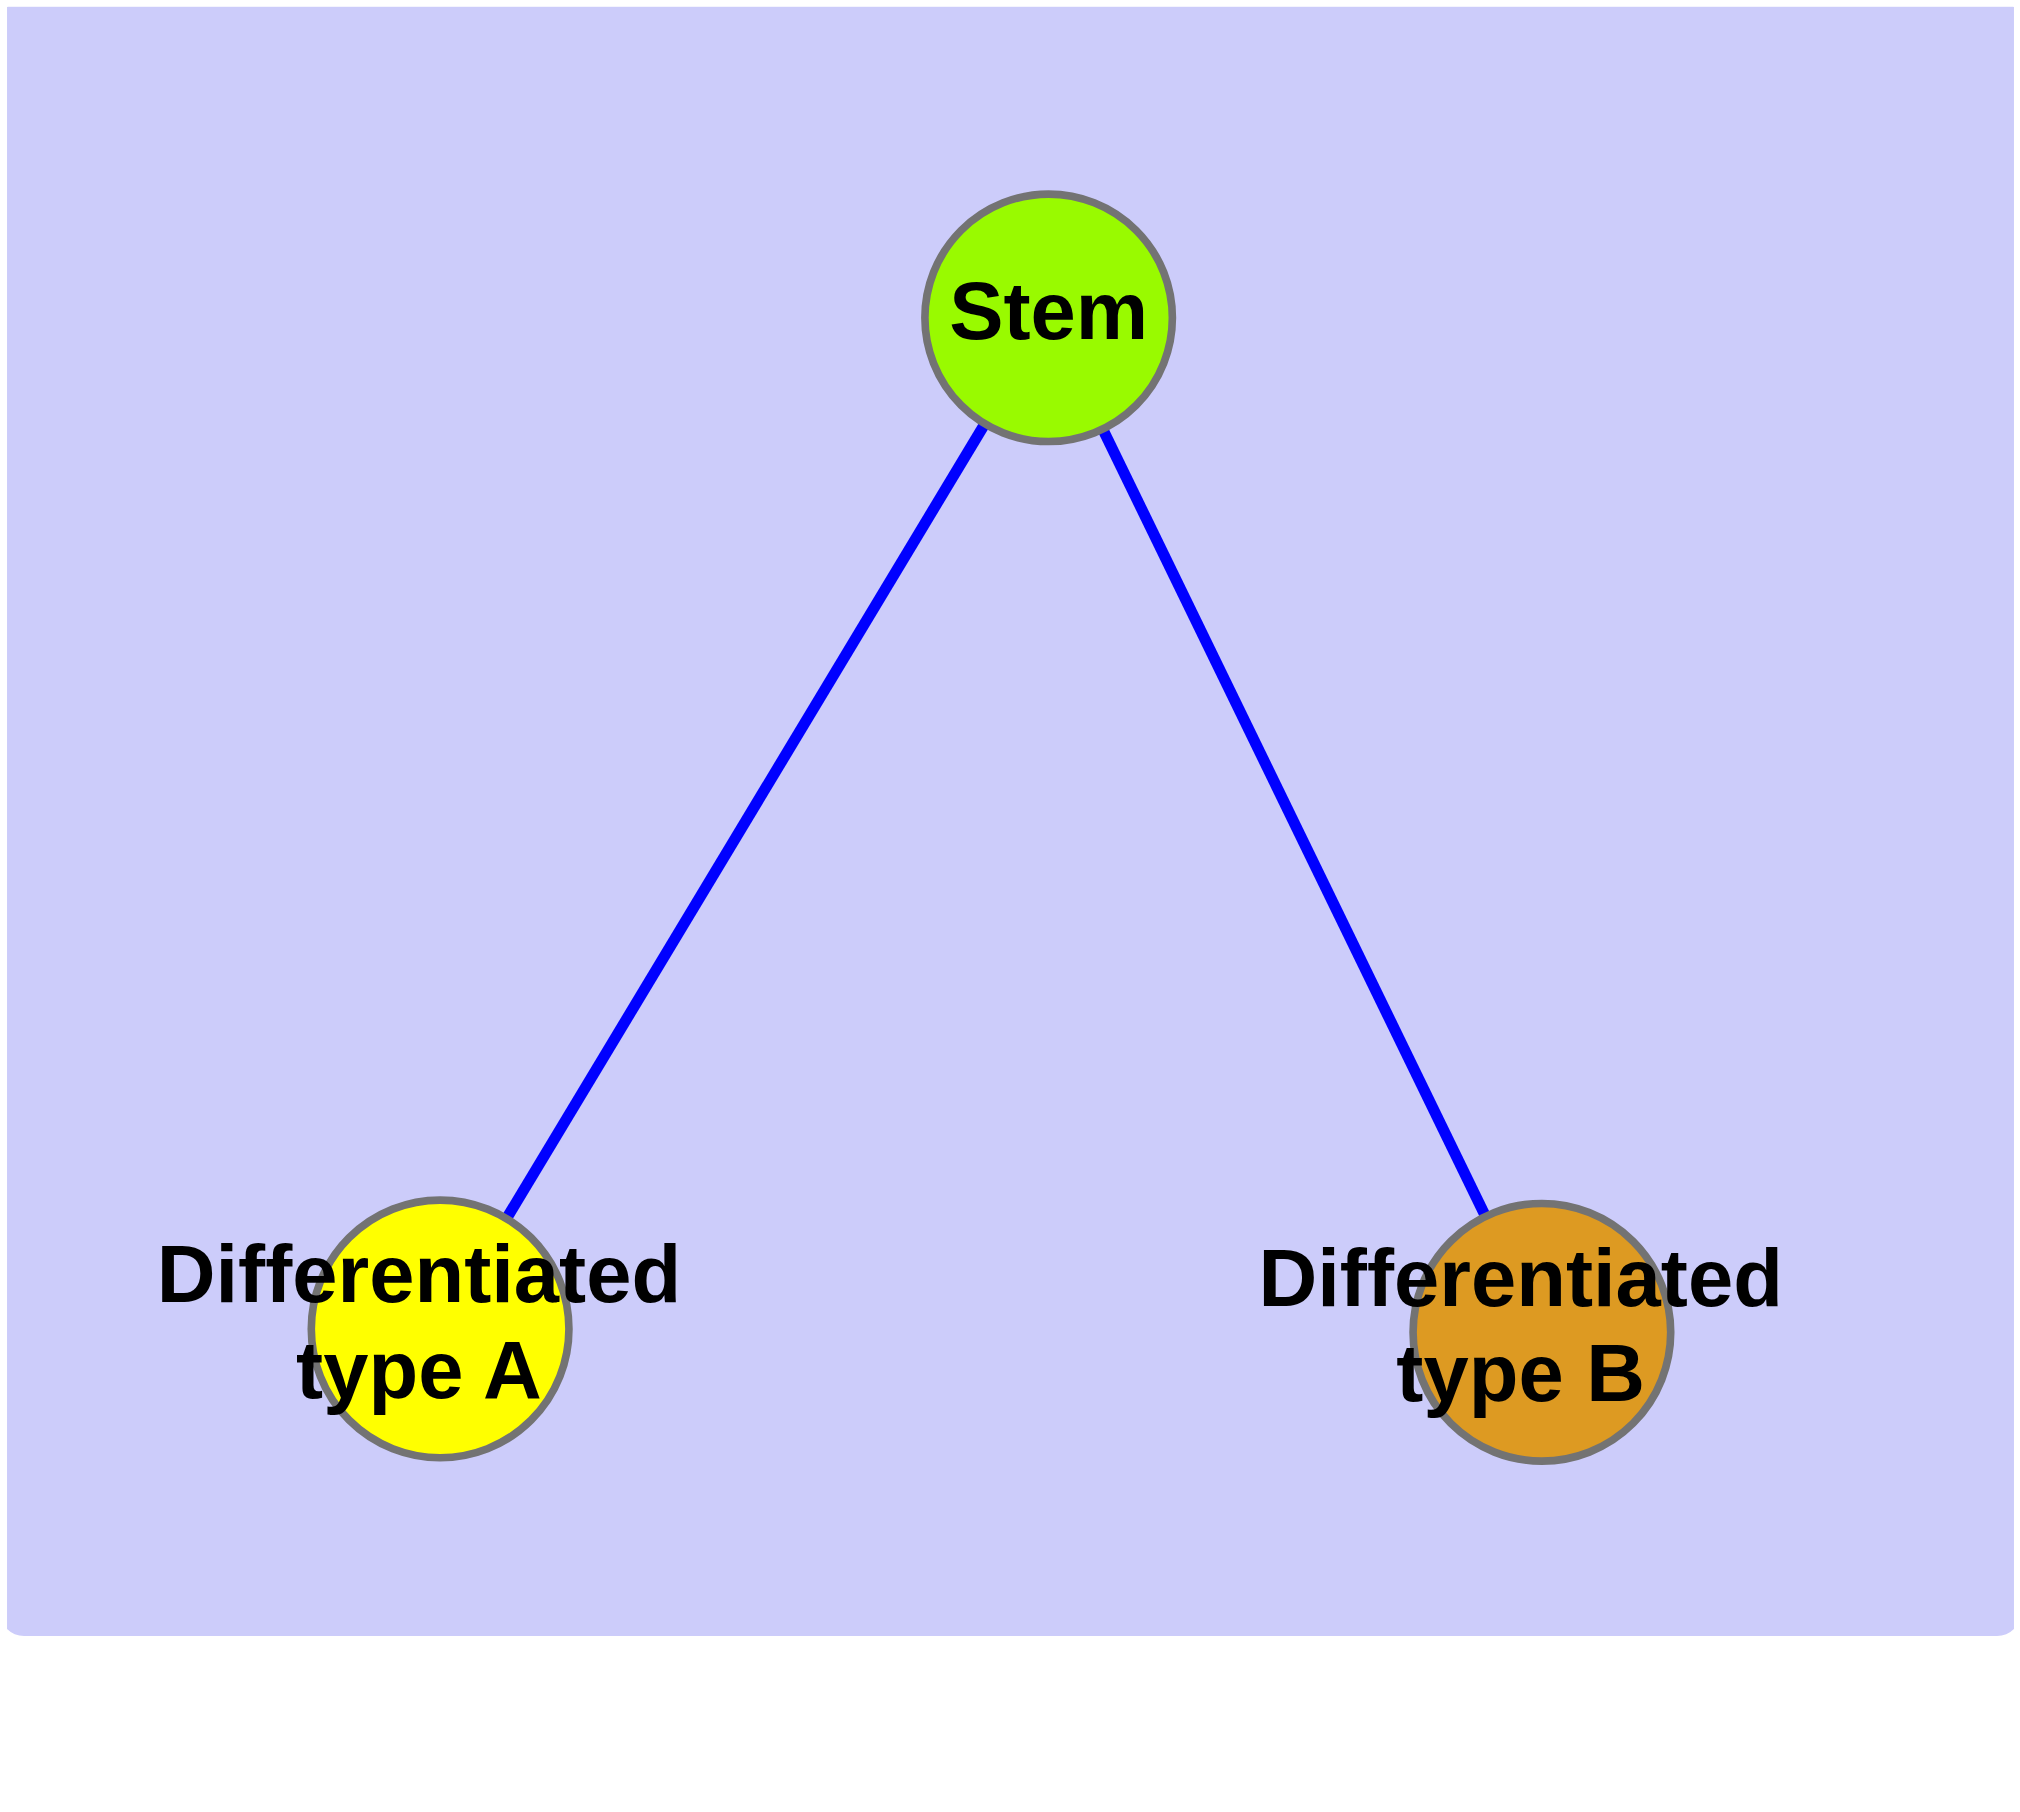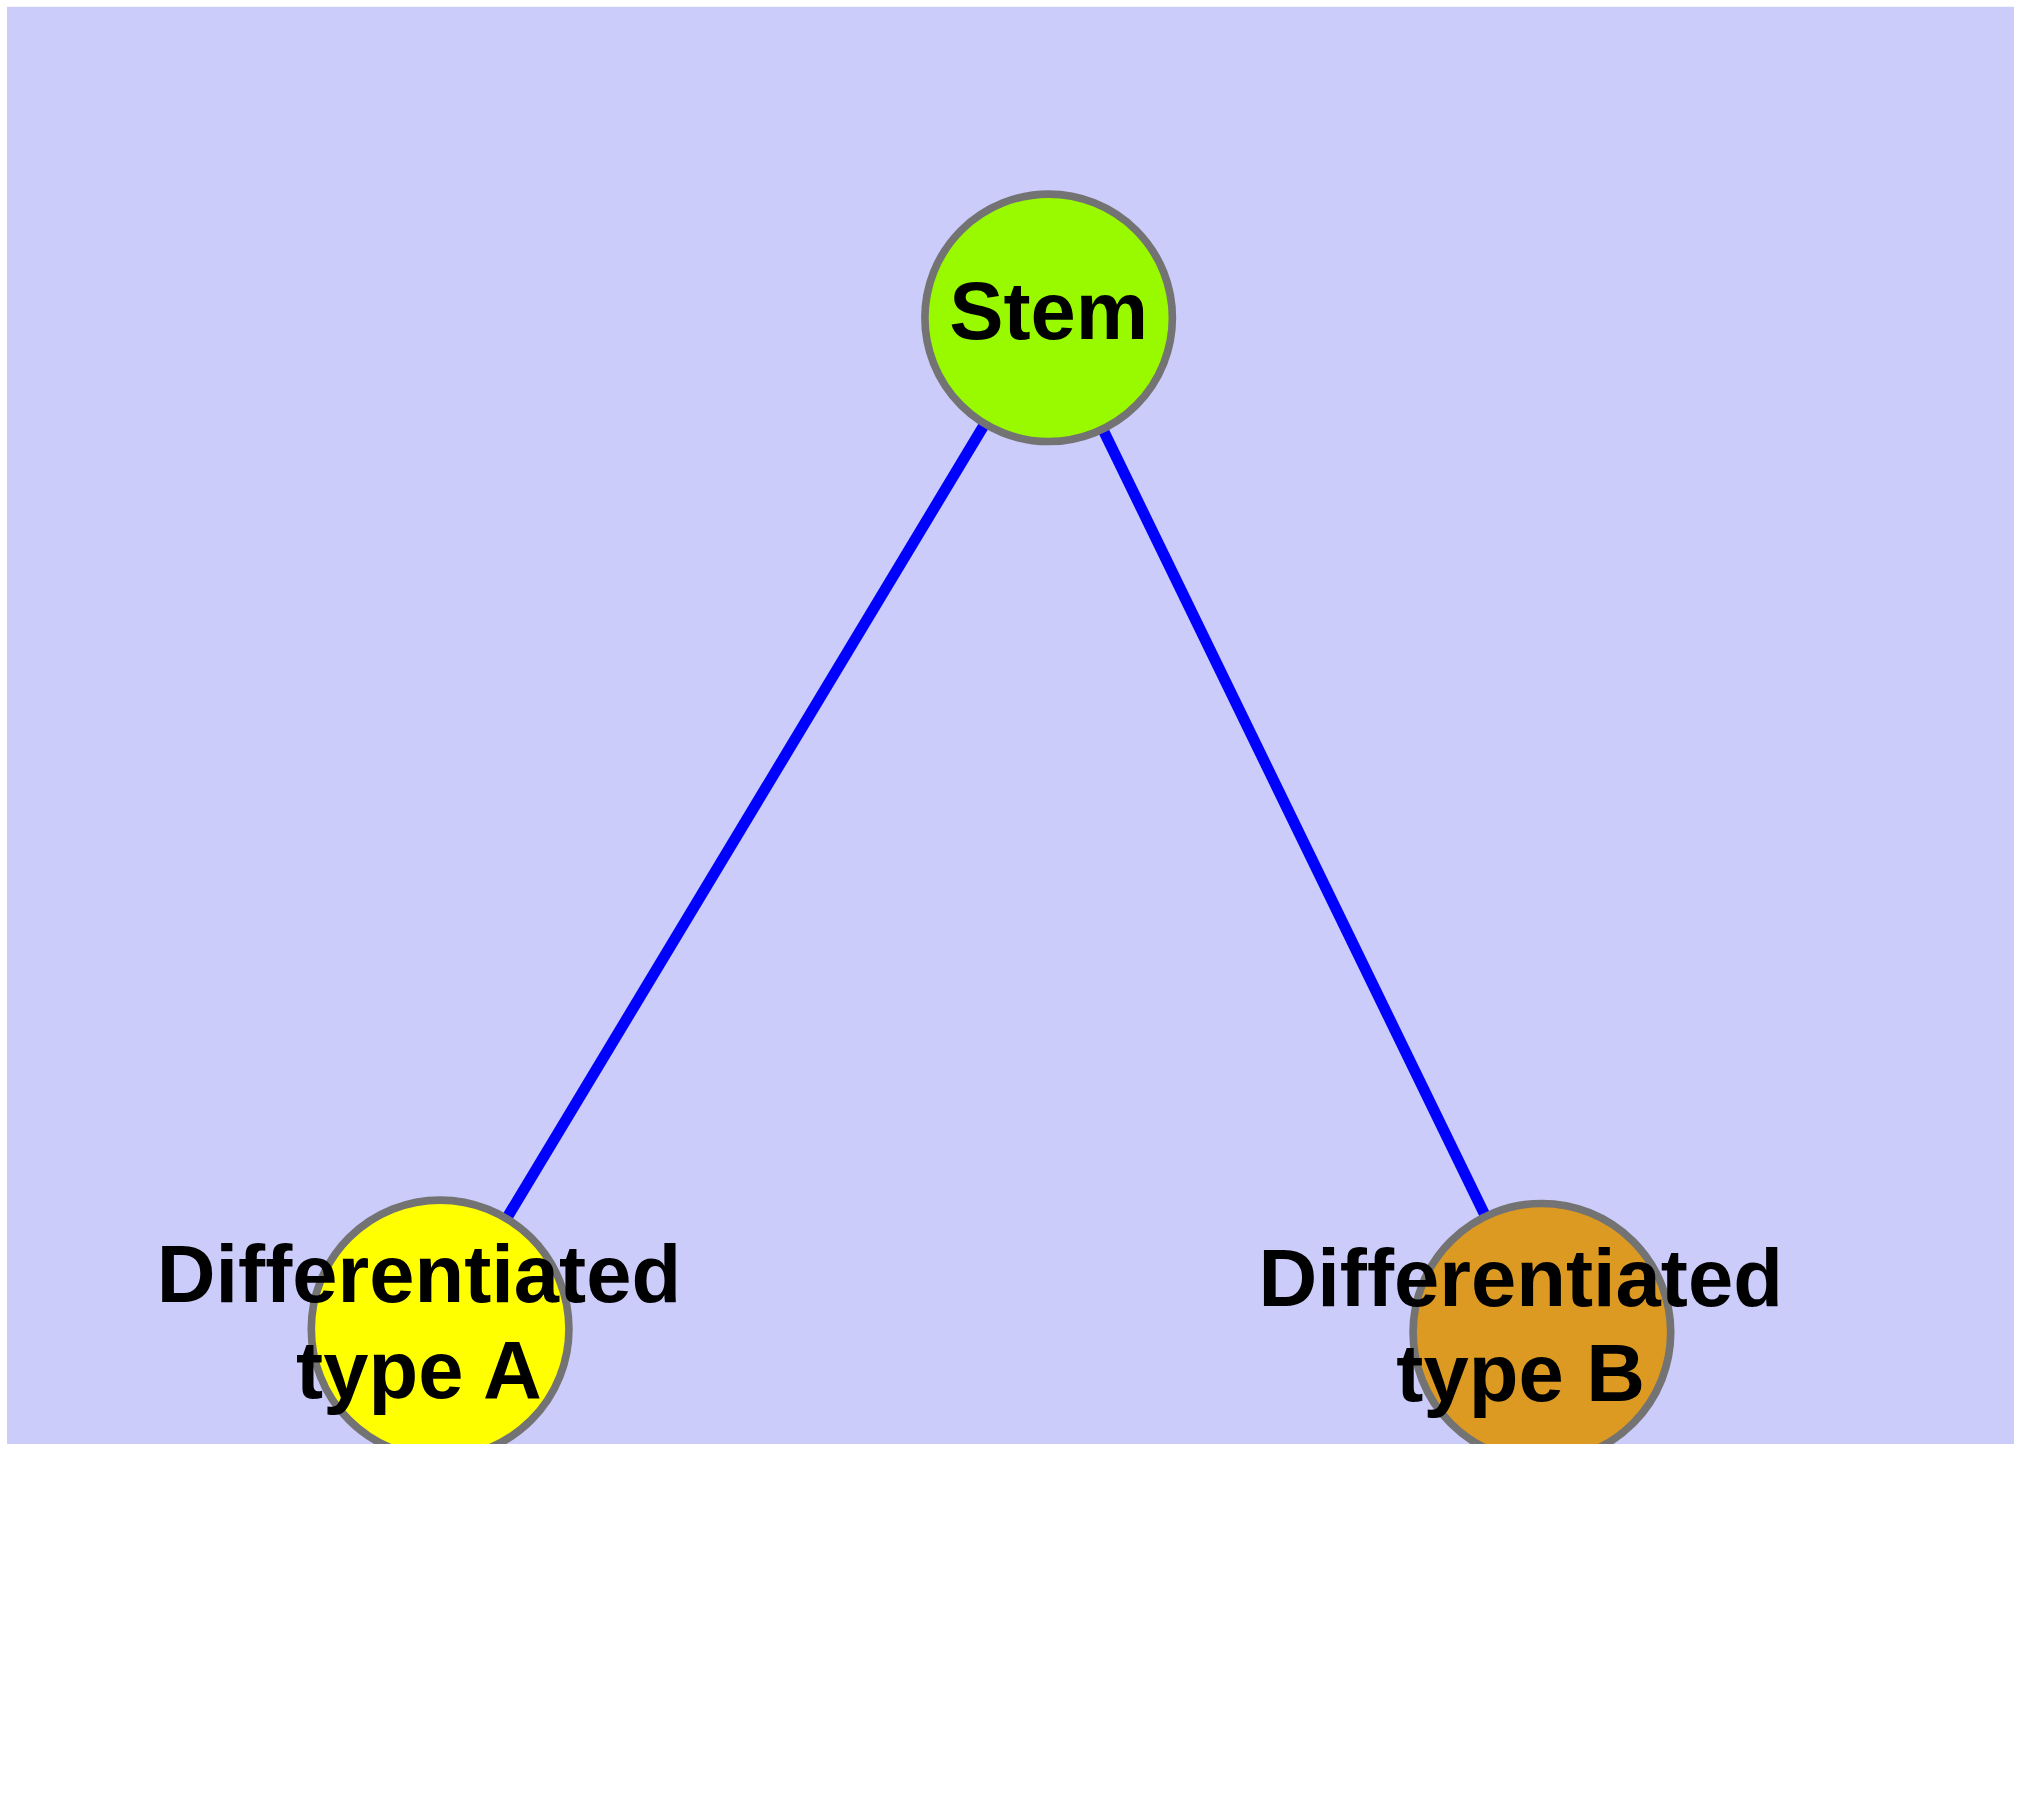--- a/index.html
+++ b/index.html
@@ -29,21 +29,21 @@
     font-weight: bold;
     fill: #000000;
     dominant-baseline: middle;
     text-anchor: middle;
     pointer-events: none;
   }
 </style>
 </head>
 <body>
 
-<div id="canvas-root" style="width: 2021px; height: 1444px; background: rgb(255, 255, 255);">
+<div id="canvas-root" style="width: 2021px; height: 1636px; background: rgb(255, 255, 255); border-radius: 24px;">
   <svg id="graph-svg" viewBox="0 0 2384 2138" xmlns="http://www.w3.org/2000/svg" style="width: 2021px; height: 1812px;">
     <rect id="bg-rect" x="0" y="0" width="2384" height="2138" fill="#ffffff"></rect>
     <rect id="plot-rect" x="8" y="8" width="2368" height="2122" fill="#ccccfa"></rect>
     <g id="edges-layer">
         <line x1="1237" y1="375" x2="519" y2="1568" stroke="#0000ff" stroke-width="13" stroke-linecap="butt"></line>
         <line x1="1237" y1="375" x2="1819" y2="1572" stroke="#0000ff" stroke-width="13" stroke-linecap="butt"></line>
       </g>
     <g id="nodes-layer">
         <g>
           <circle cx="1237" cy="375" r="146" fill="#99fa00" stroke="#737373" stroke-width="9"></circle>

